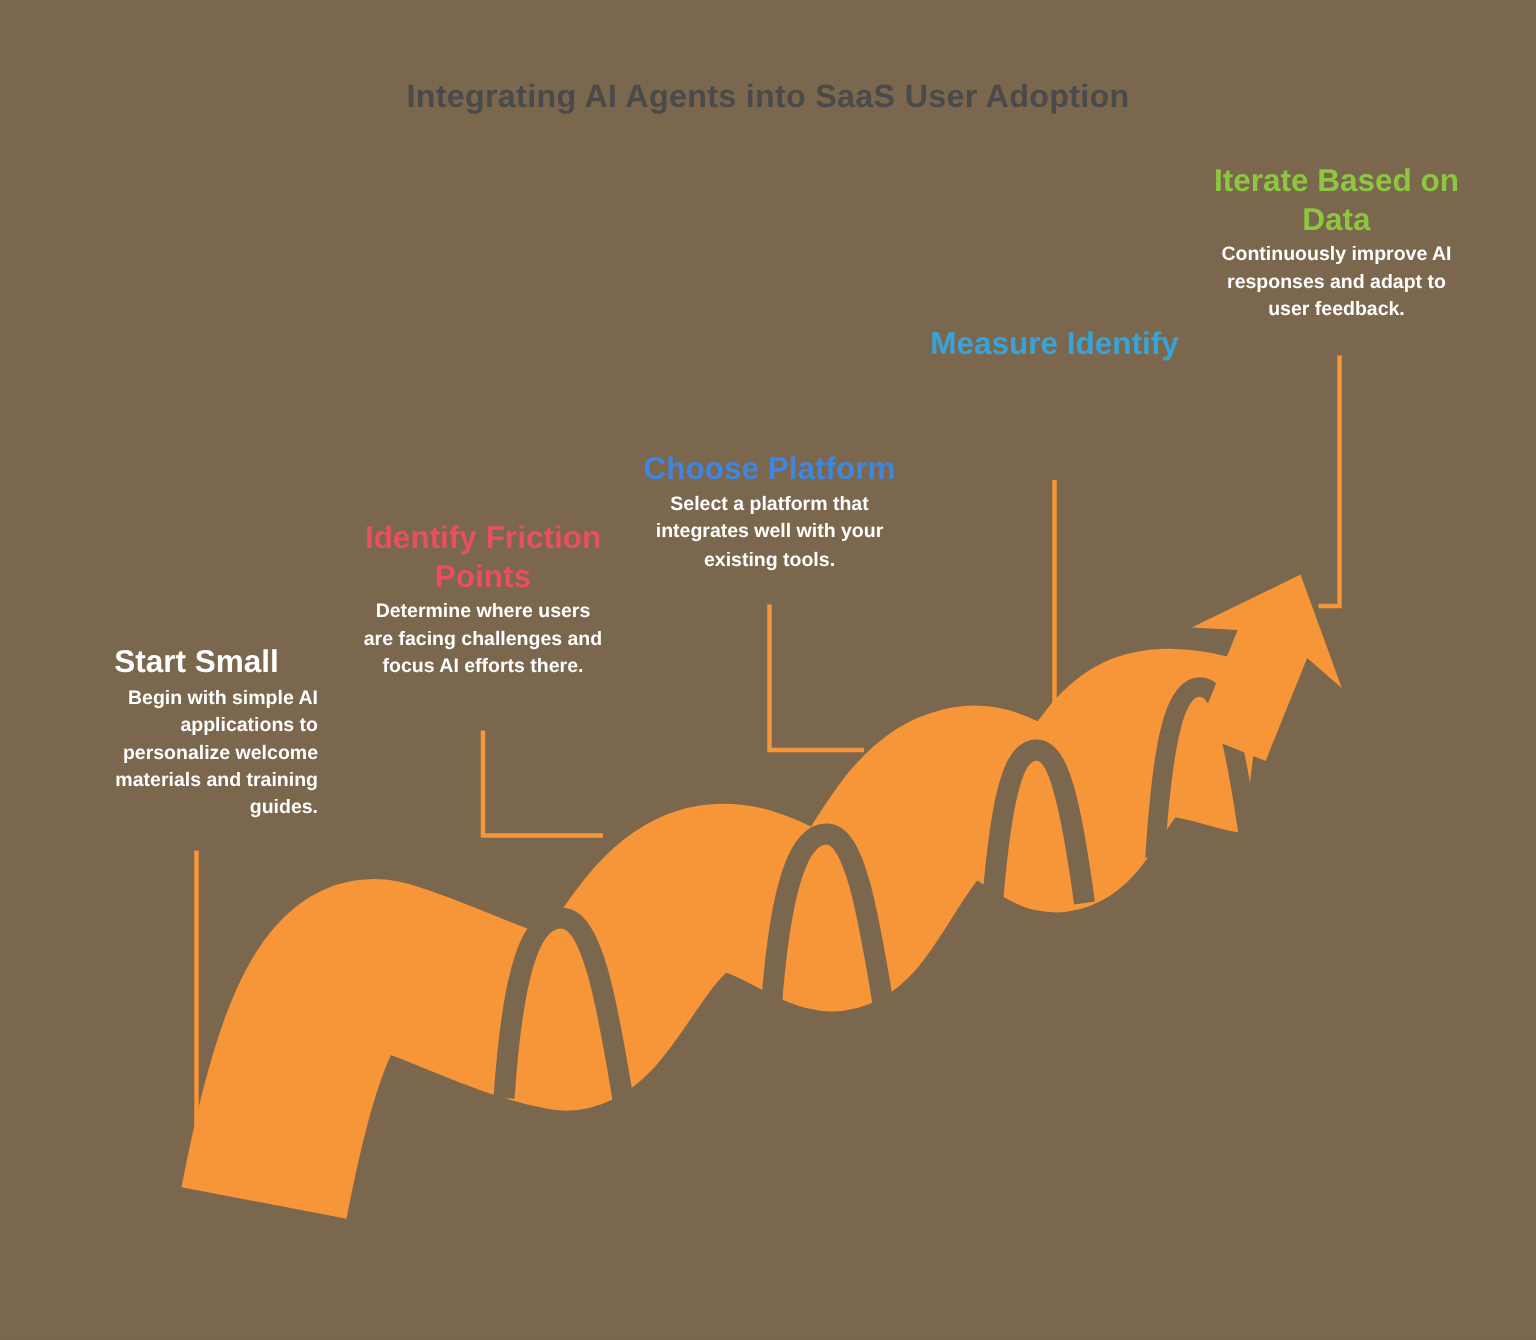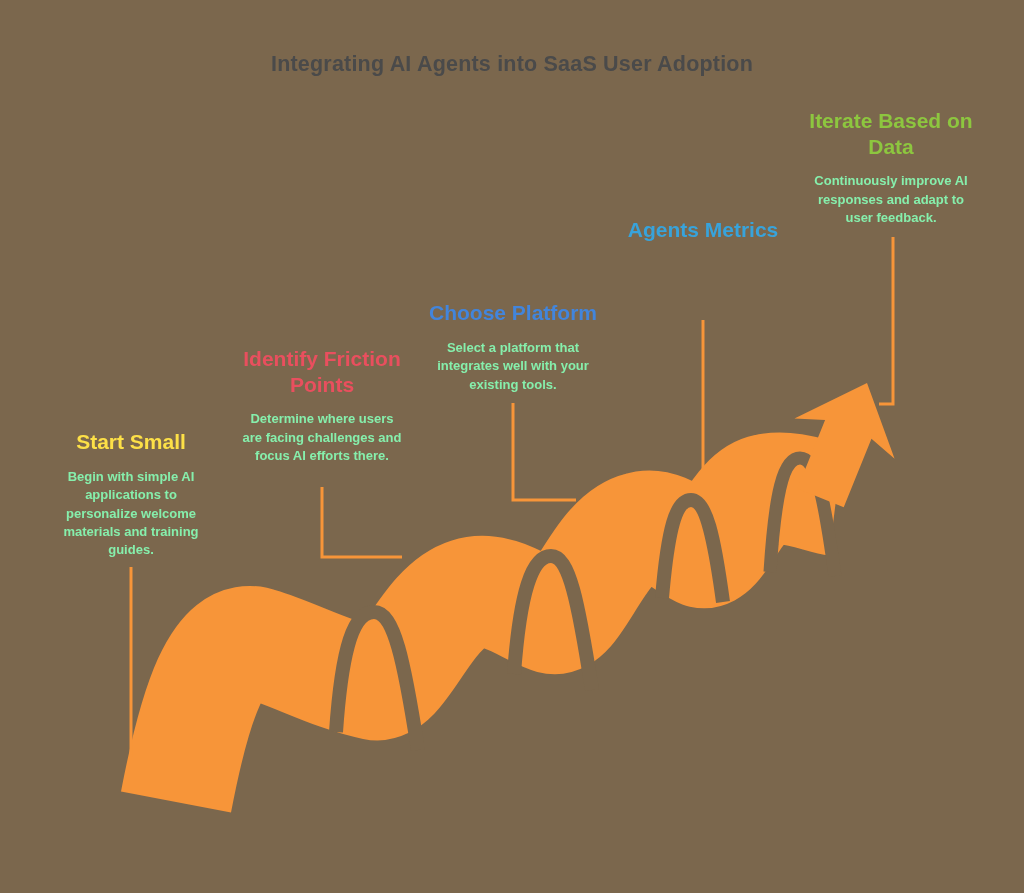--- a/index.html
+++ b/index.html
@@ -17,33 +17,33 @@
     text-align:center;font-size:21.5px;font-weight:bold;
     color:#4a4a4a;letter-spacing:.2px;
   }
   .step{
     position:absolute;text-align:center;
   }
   .step-heading{
     font-size:21px;font-weight:bold;line-height:1.22;margin:0 auto;
   }
   .step-body{
-    margin:13px auto 0 auto;
-    font-size:13px;font-weight:600;line-height:1.42;color:#86efac;
+    margin:1px auto 0 auto;
+    font-size:13px;font-weight:600;line-height:1.42;color:#ffffff;
   }
   
-  .step-0 .step-heading{color:#fde047;}
+  .step-0 .step-heading{color:#ffffff;}
   .step-1 .step-heading{color:#e94f5e;}
   .step-2 .step-heading{color:#4285dc;}
   .step-3 .step-heading{color:#38a3db;}
   .step-4 .step-heading{color:#8dc63f;}
 
   .step-0{left:36px; top:429px; width:190px;}
   .step-0 .step-heading{width:170px;}
-  .step-0 .step-body{width:162px;}
+  .step-0 .step-body{width:162px;text-align:right;}
 
   .step-1{left:232px; top:346px; width:180px;}
   .step-1 .step-heading{width:162px;}
   .step-1 .step-body{width:162px;}
 
   .step-2{left:418px; top:300px; width:190px;}
   .step-2 .step-heading{width:175px;}
   .step-2 .step-body{width:172px;}
 
   .step-3{left:608px; top:217px; width:190px;}
@@ -98,21 +98,21 @@
     <div class="step-heading">Choose Platform</div>
     <div class="step-body">Select a platform that integrates well with your existing tools.</div>
   </div>
 
   <div class="step step-1">
     <div class="step-heading">Identify Friction Points</div>
     <div class="step-body">Determine where users are facing challenges and focus AI efforts there.</div>
   </div>
 
   <div class="step step-3">
-    <div class="step-heading">Agents Metrics</div>
+    <div class="step-heading">Measure Identify</div>
   </div>
 
   <div class="step step-4">
     <div class="step-heading">Iterate Based on Data</div>
     <div class="step-body">Continuously improve AI responses and adapt to user feedback.</div>
   </div>
 
 </div>
 
 </body></html>

